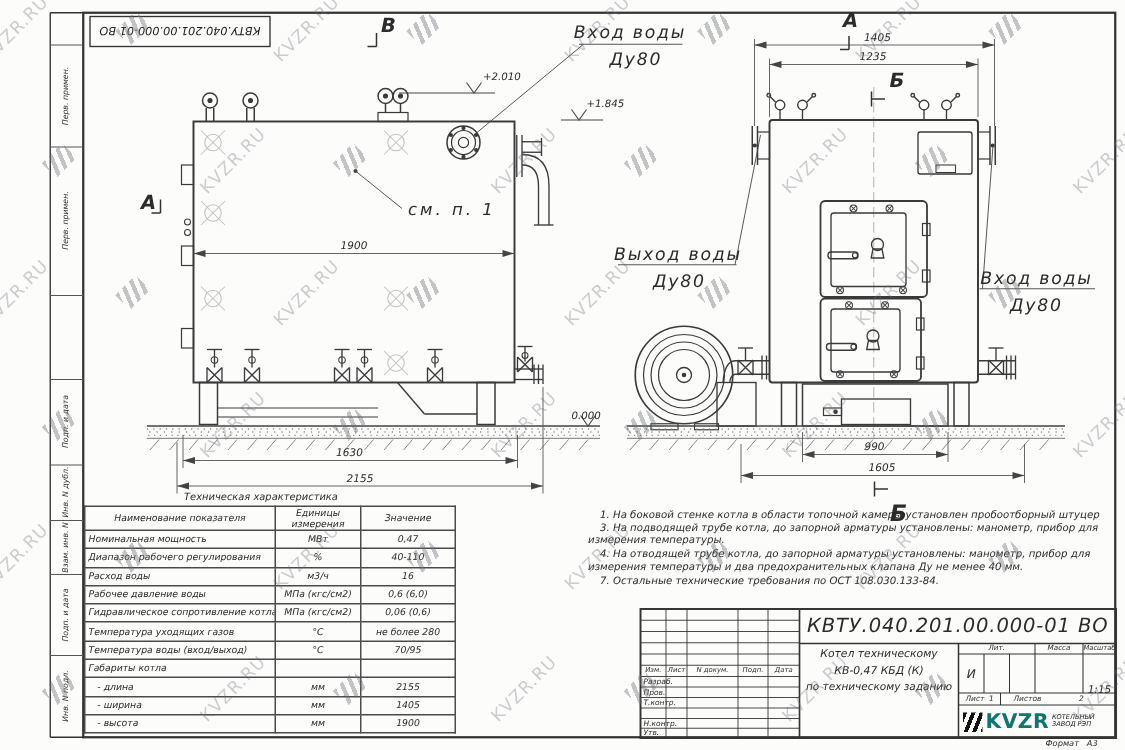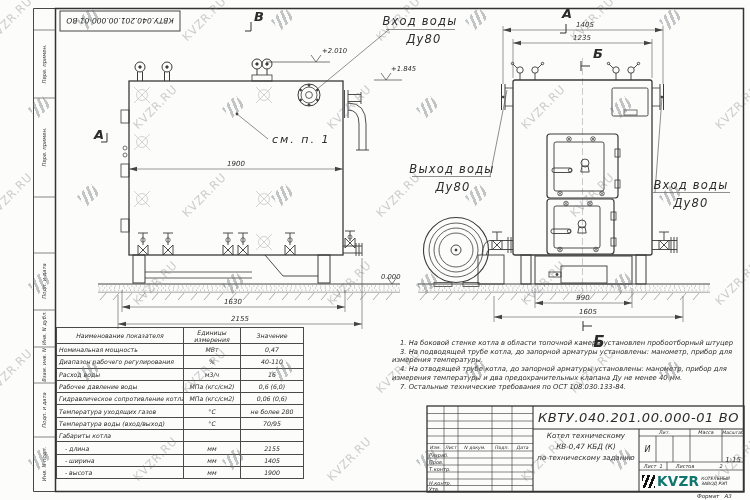--- a/index.html
+++ b/index.html
@@ -515,20 +515,21 @@
 
 <div class="mlabel" style="left:44px;top:64px">Перв. примен.</div>
 <div class="mlabel" style="left:44px;top:147px">Перв. примен.</div>
 <div class="mlabel" style="left:44px;top:281px">Подп. и дата</div>
 <div class="mlabel" style="left:44px;top:328px">Инв. N дубл.</div>
 <div class="mlabel" style="left:44px;top:365px">Взам. инв. N</div>
 <div class="mlabel" style="left:44px;top:410px">Подп. и дата</div>
 <div class="mlabel" style="left:44px;top:464px">Инв. N подл.</div>
 
 <div class="tech">
+  <div class="tech-title">Техническая характеристика</div>
   <table>
     <thead>
       <tr>
         <th class="c-name">Наименование показателя</th>
         <th class="c-unit">Единицы измерения</th>
         <th class="c-val">Значение</th>
       </tr>
     </thead>
     <tbody>
 

